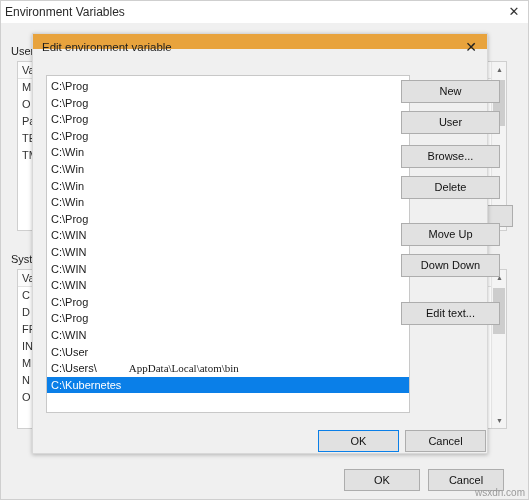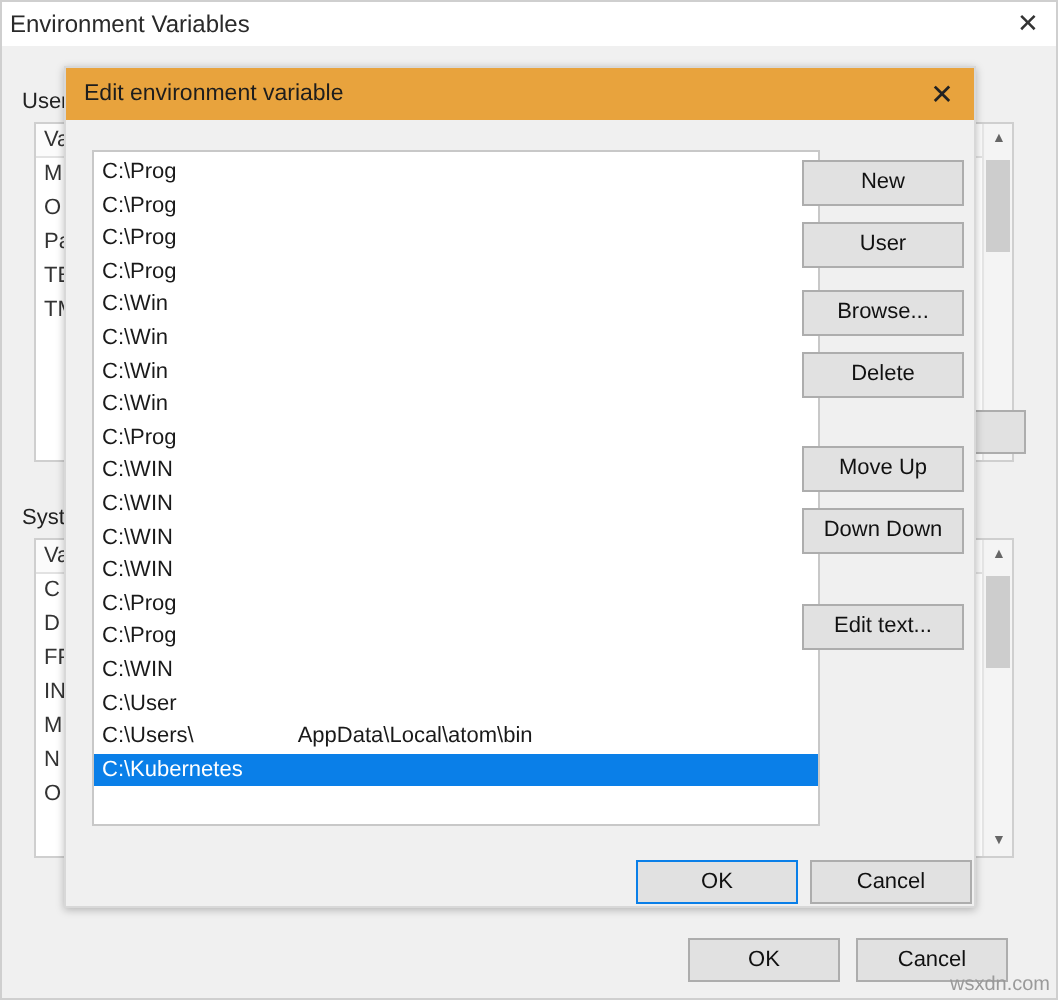--- a/index.html
+++ b/index.html
@@ -138,21 +138,21 @@
     width: 456px; height: 421px;
     background: #f0f0f0;
     border: 1px solid #d8d8d8;
     box-sizing: border-box;
     box-shadow: 0 1px 4px rgba(0,0,0,0.25);
   }
   #edit-titlebar {
     position: absolute;
     left: 0; top: 0;
     width: 100%;
-    height: 26px;
+    height: 15px;
     background: #e8a33d;
     box-sizing: border-box;
   }
   #edit-title {
     position: absolute;
     left: 9px; top: 7px;
     font-size: 11.5px;
     color: #1d1d1d;
     white-space: nowrap;
   }
@@ -185,26 +185,27 @@
     white-space: nowrap;
     overflow: hidden;
     box-sizing: border-box;
   }
   .path-row.selected {
     background: #0a7fe8;
     color: #ffffff;
   }
   .path-row .tail {
     display: inline-block;
-    margin-left: 52px;
+    margin-left: 32px;
+    font-family: Liberation Serif, serif;
   }
 
   .dlg-btn {
     position: absolute;
-    width: 81px; height: 23px;
+    width: 99px; height: 23px;
     background: #e1e1e1;
     border: 1px solid #adadad;
     box-sizing: border-box;
     font-size: 11px;
     color: #111;
     text-align: center;
     line-height: 21px;
   }
   #btn-new       { left: 368px; top: 46px; }
   #btn-edit      { left: 368px; top: 77px; }

